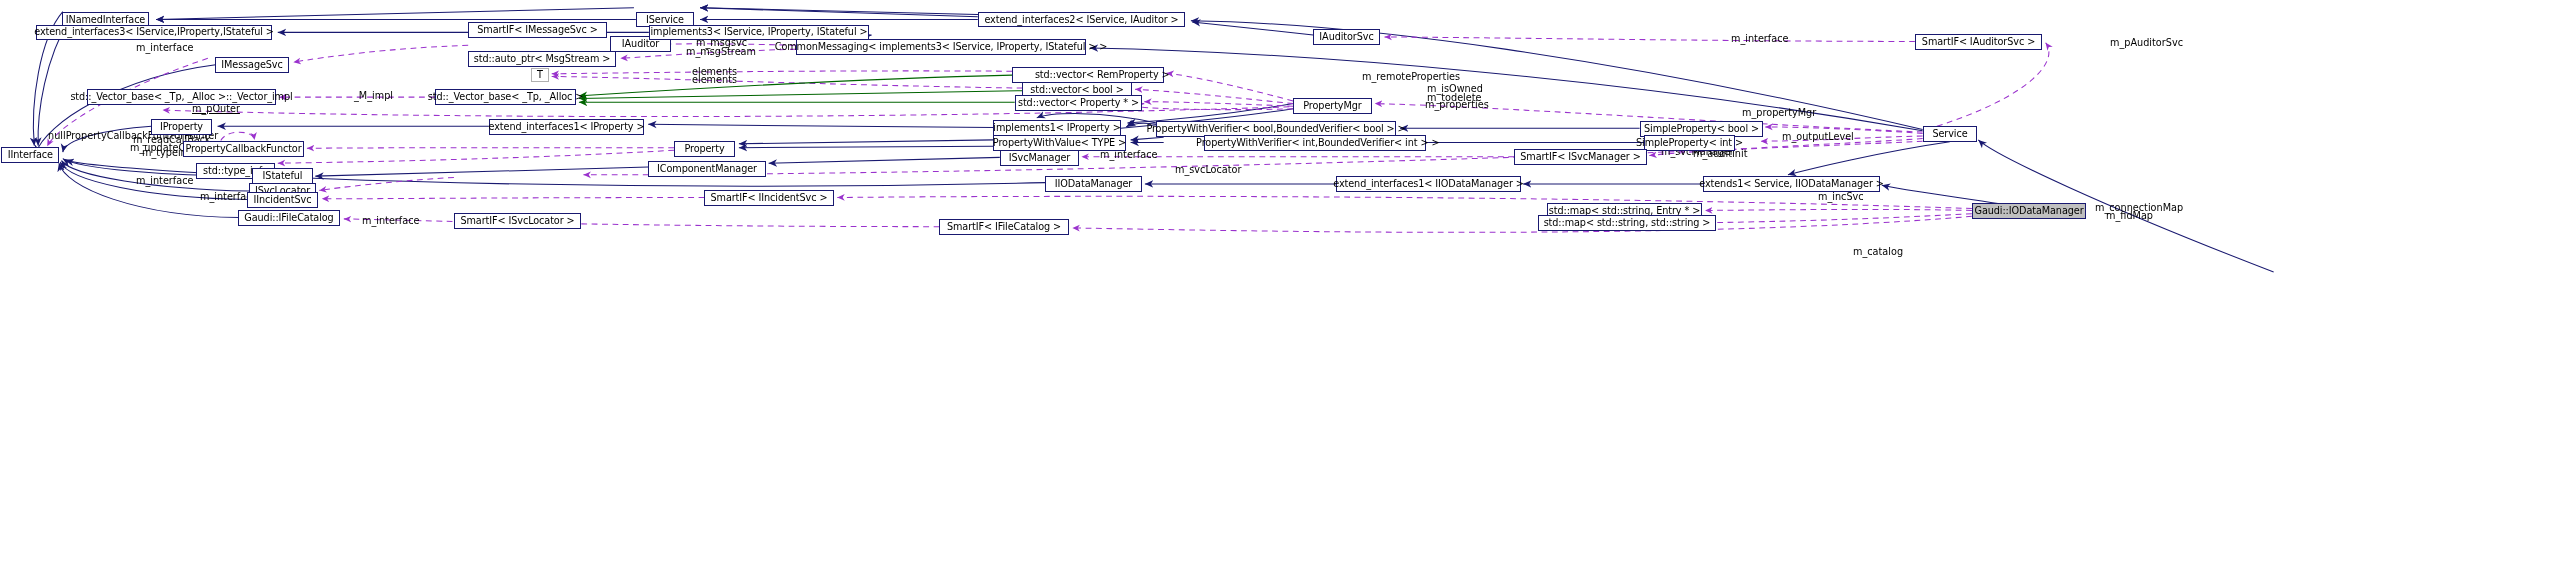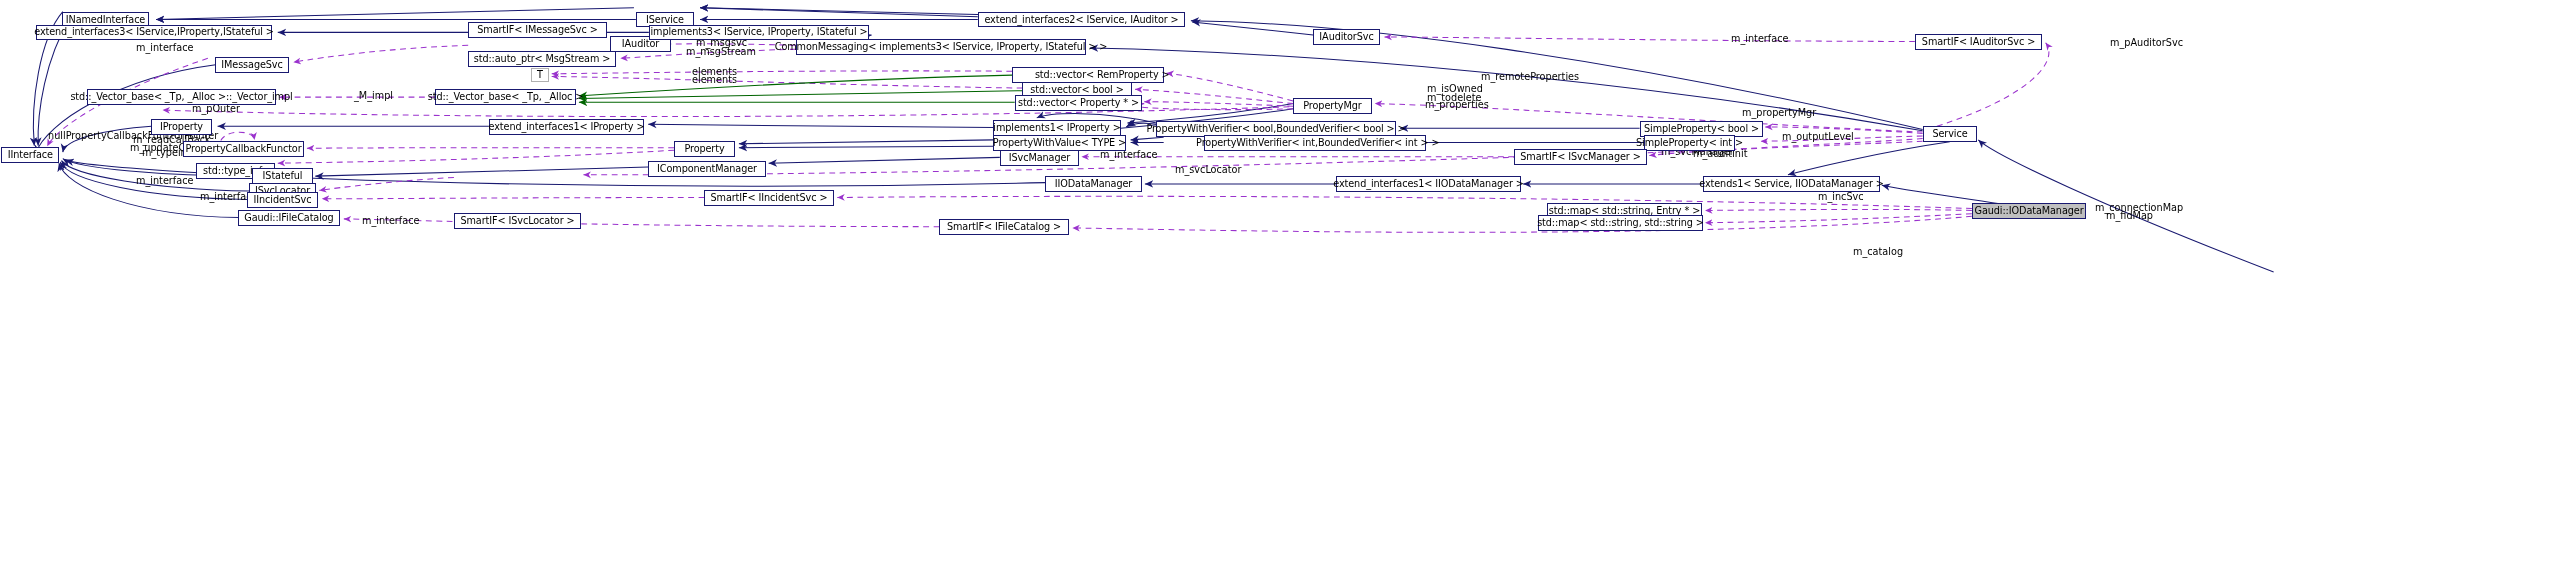--- a/index.html
+++ b/index.html
@@ -330,45 +330,45 @@
       </div>
       <div class="node" style="left: 1.3px; top: 147px; width: 58px; height: 15.5px;">
         <span>IInterface</span>
       </div>
       <div class="node" style="left: 238px; top: 210px; width: 102px; height: 15.5px;">
         <span>Gaudi::IFileCatalog</span>
       </div>
       <div class="node" style="left: 1547px; top: 203px; width: 155px; height: 15.5px;">
         <span>std::map&lt; std::string, Entry * &gt;</span>
       </div>
-      <div class="node" style="left: 1538px; top: 215px; width: 165px; height: 15.5px;">
+      <div class="node" style="left: 1538px; top: 215px; width: 178px; height: 15.5px;">
         <span>std::map&lt; std::string, std::string &gt;</span>
       </div>
       <div class="node" style="left: 939px; top: 219px; width: 130px; height: 15.5px;">
         <span>SmartIF&lt; IFileCatalog &gt;</span>
       </div>
       <div class="node focus" style="left: 1972px; top: 203px; width: 114px; height: 15.5px;">
         <span>Gaudi::IODataManager</span>
       </div>
     </div>
 
   <div id="label-layer">
       <div class="elabel" style="left: 136px; top: 43px;">m_interface</div>
       <div class="elabel" style="left: 696px; top: 38px;">m_msgsvc</div>
       <div class="elabel" style="left: 686px; top: 47px;">m_msgStream</div>
       <div class="elabel" style="left: 1731px; top: 34px;">m_interface</div>
       <div class="elabel" style="left: 2110px; top: 38px;">m_pAuditorSvc</div>
       <div class="elabel" style="left: 692px; top: 67px;">elements</div>
       <div class="elabel" style="left: 692px; top: 75px;">elements</div>
-      <div class="elabel" style="left: 1461px; top: 72px; padding-left: 20px;">m_remoteProperties</div>
+      <div class="elabel" style="left: 1342px; top: 72px; padding-left: 20px;">m_remoteProperties</div>
       <div class="elabel" style="left: 1427px; top: 84px;">m_isOwned</div>
       <div class="elabel" style="left: 354px; top: 91px;">_M_impl</div>
       <div class="elabel" style="left: 1427px; top: 93px;">m_todelete</div>
       <div class="elabel" style="left: 1425px; top: 100px;">m_properties</div>
-      <div class="elabel" style="left: 192px; top: 104px;">m_pOuter</div>
+      <div class="elabel" style="left: 192px; top: 104px; text-decoration: underline;">m_pOuter</div>
       <div class="elabel" style="left: 1742px; top: 108px;">m_propertyMgr</div>
       <div class="elabel" style="left: 1693px; top: 123px; margin-top: 26px;">m_auditInit</div>
       <div class="elabel" style="left: 48px; top: 131px;">nullPropertyCallbackFunctorPointer</div>
       <div class="elabel" style="left: 133px; top: 135px;">m_readCallBack</div>
       <div class="elabel" style="left: 1782px; top: 132px;">m_outputLevel</div>
       <div class="elabel" style="left: 130px; top: 143px;">m_updateCallBack</div>
       <div class="elabel" style="left: 142px; top: 148px;">m_typeinfo</div>
       <div class="elabel" style="left: 1100px; top: 150px;">m_interface</div>
       <div class="elabel" style="left: 1661px; top: 147px;">m_svcManager</div>
       <div class="elabel" style="left: 136px; top: 176px;">m_interface</div>

